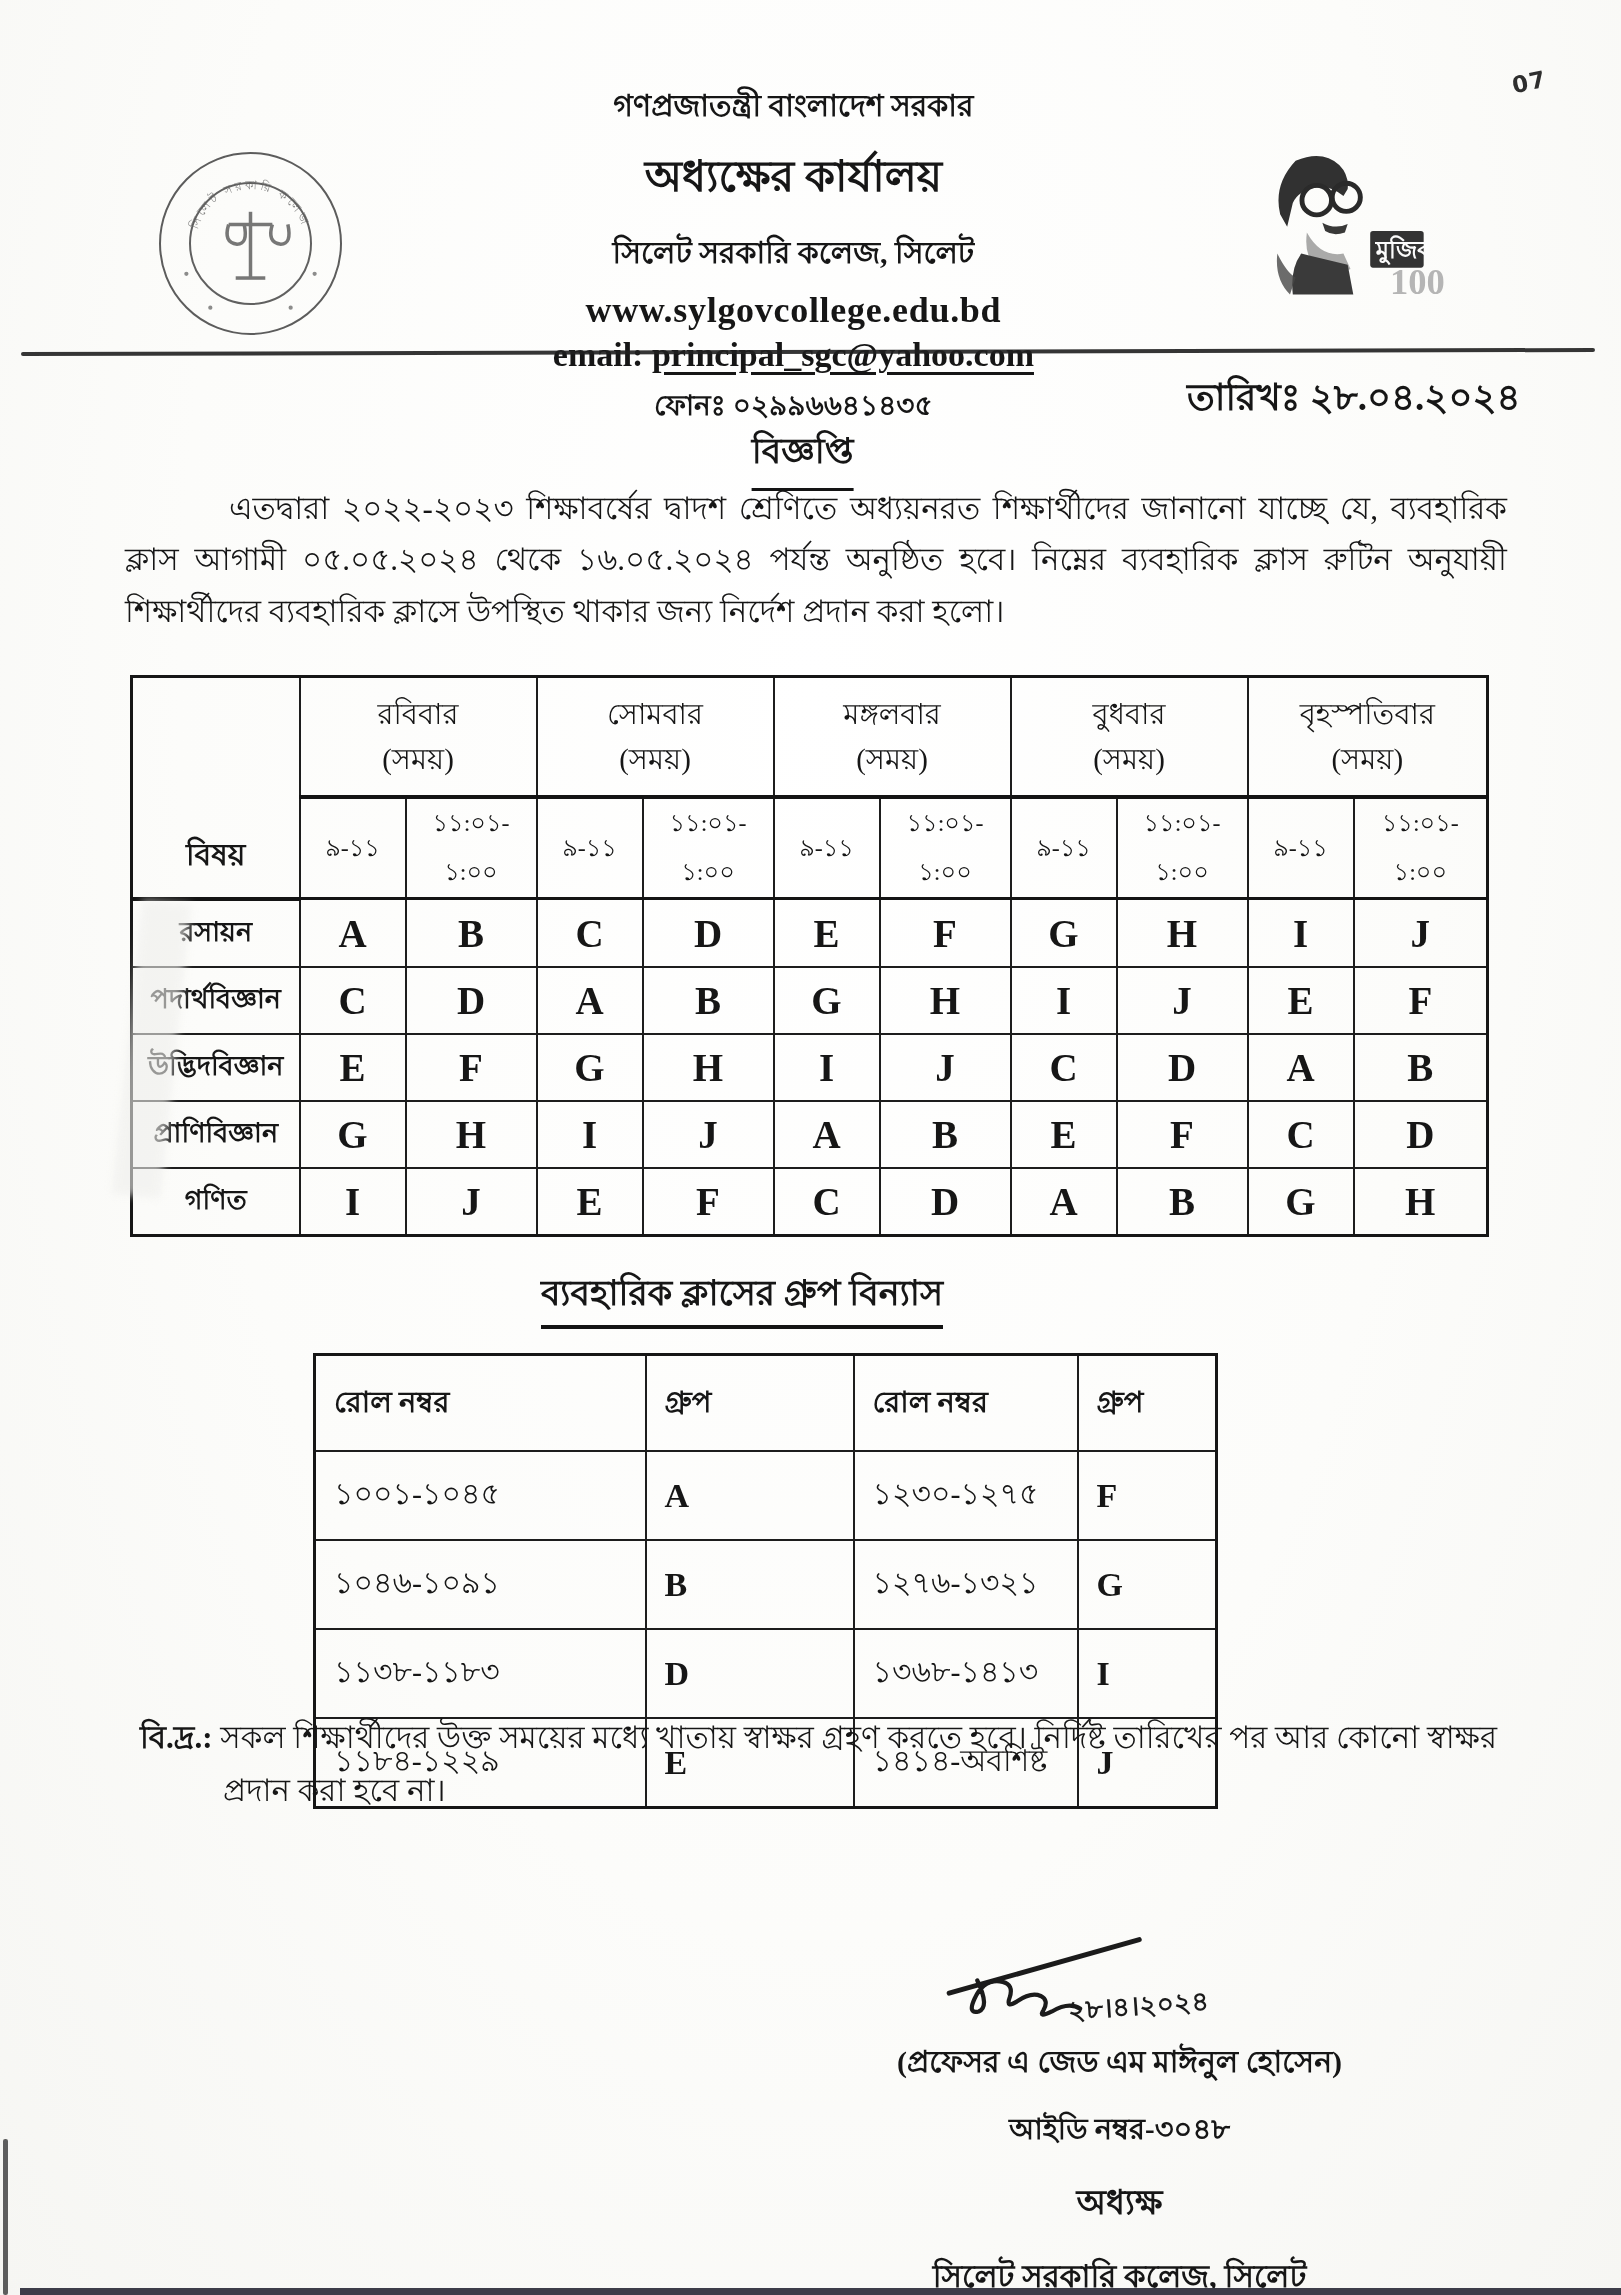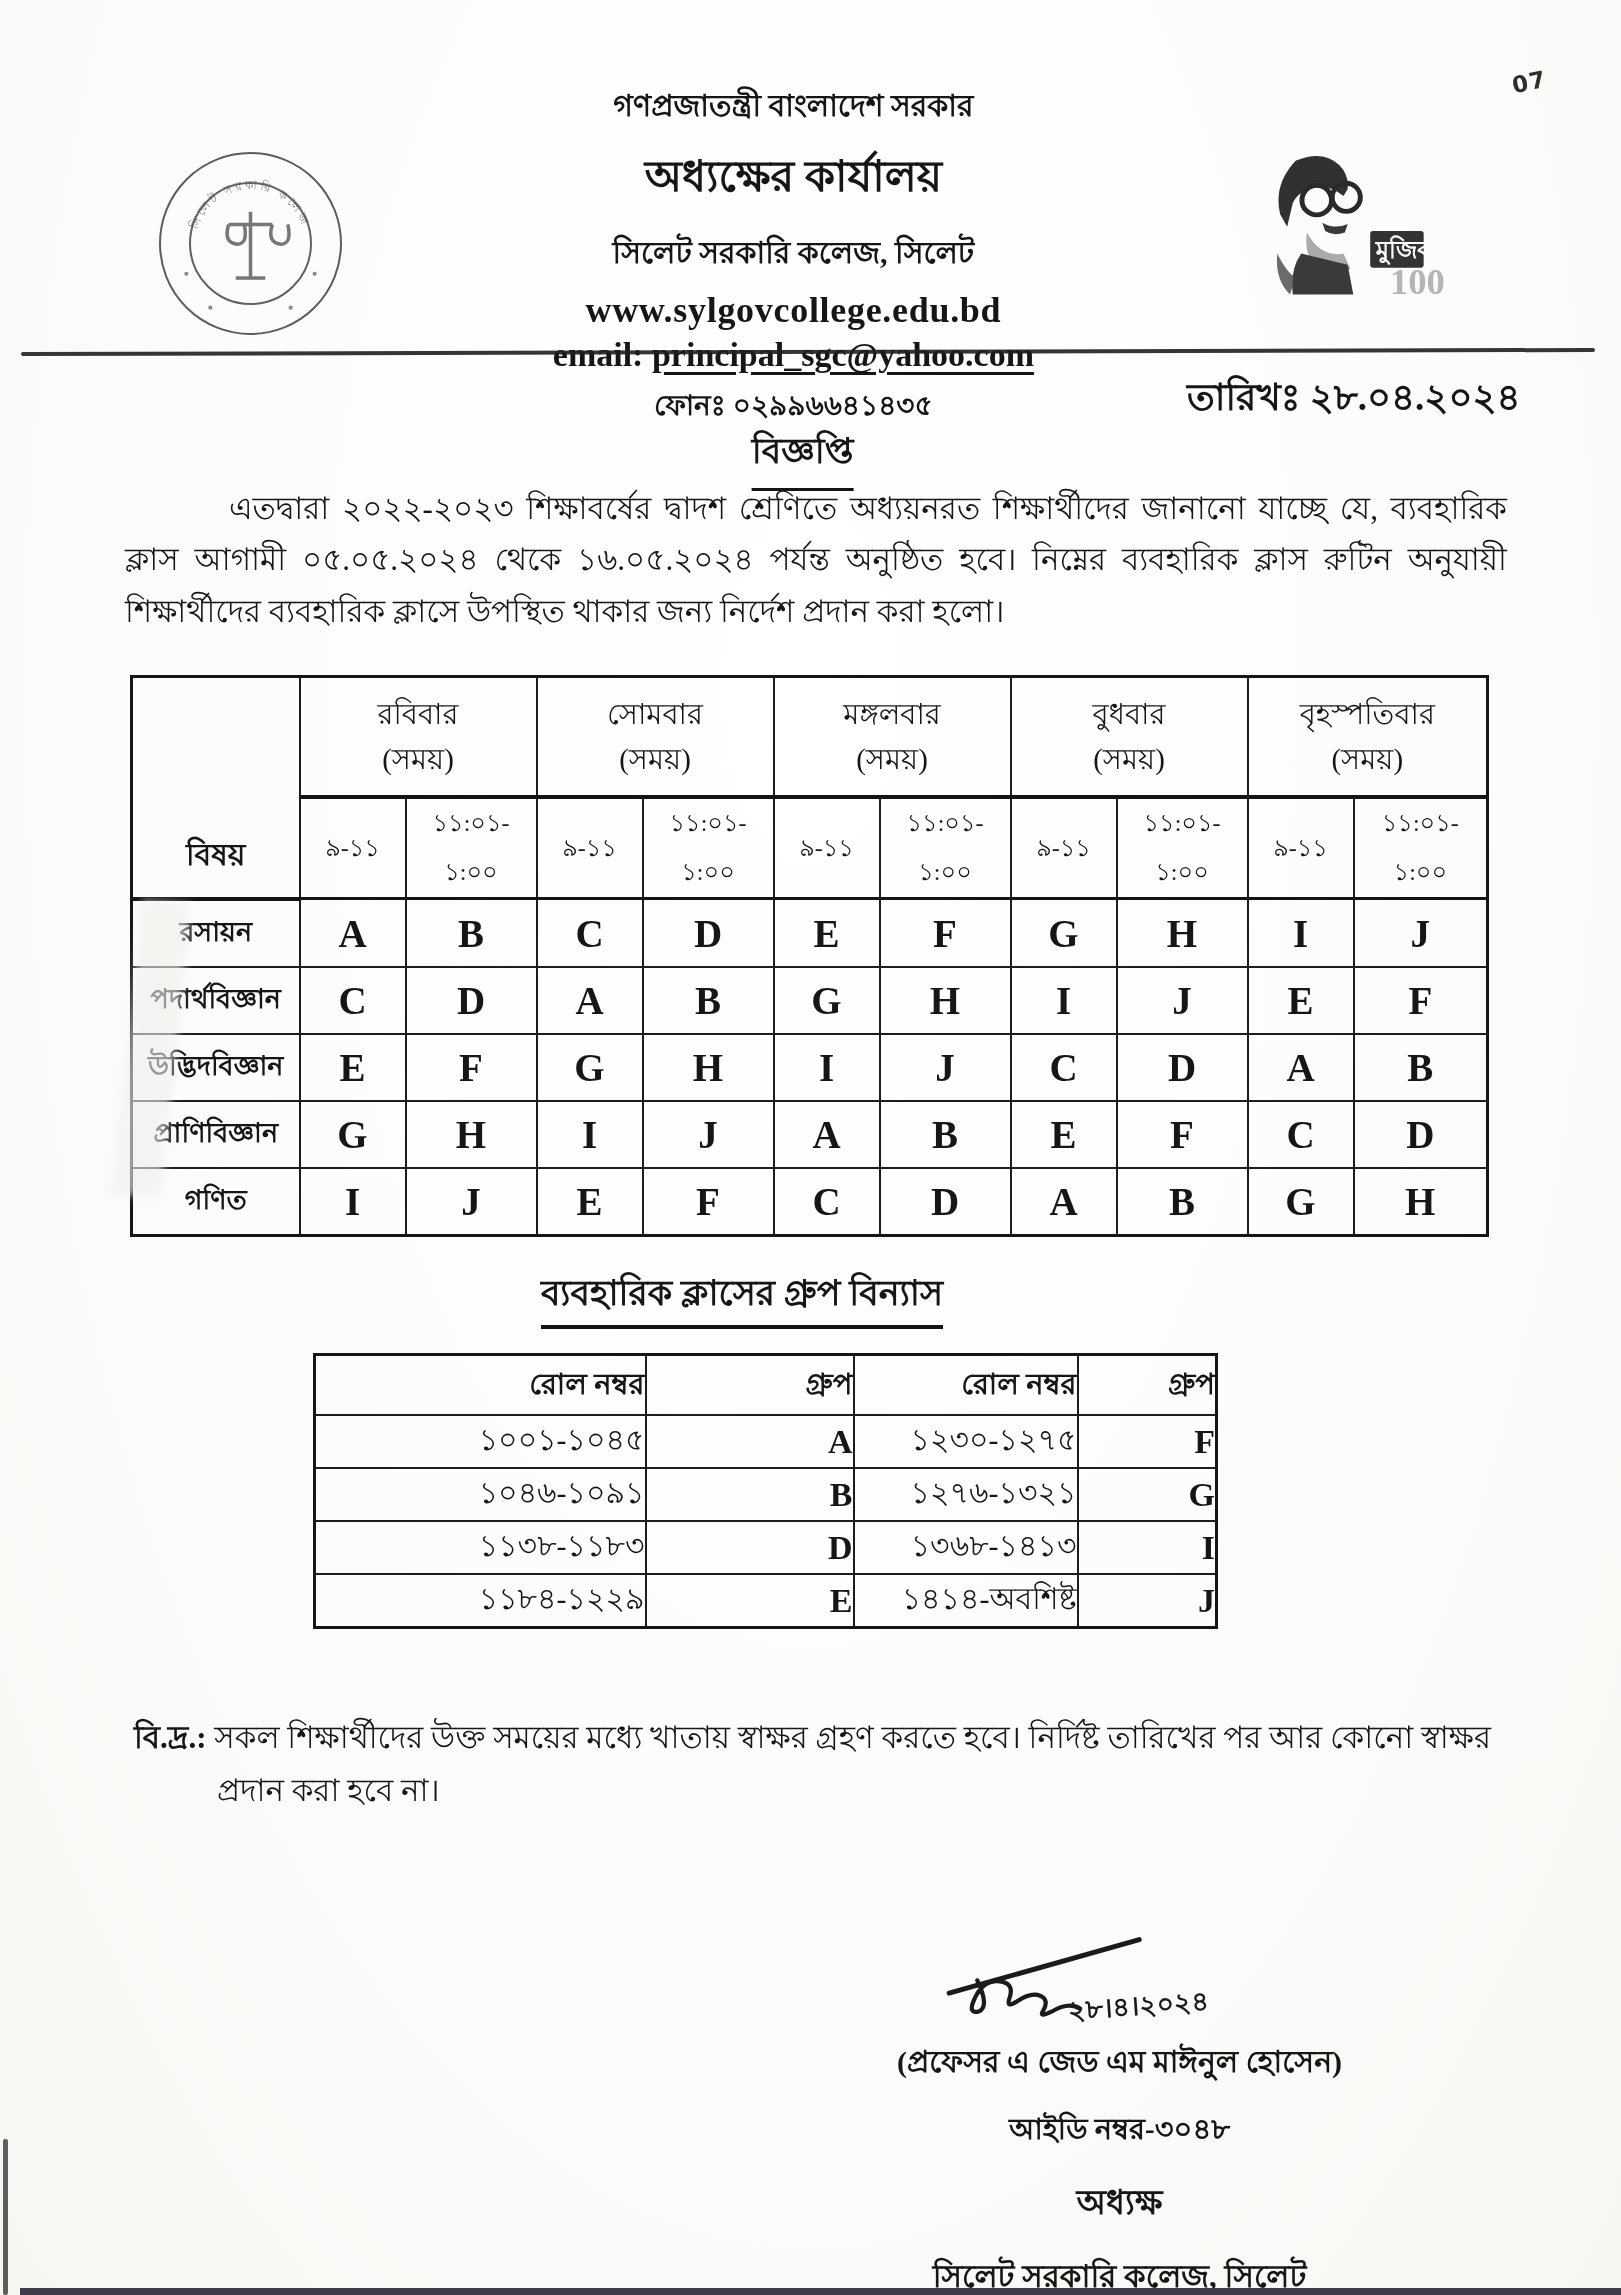--- a/index.html
+++ b/index.html
@@ -68,27 +68,27 @@
 
   
   .group-title-wrap{left:0;top:1266px;width:1622px;text-align:center;transform:translateX(-69px);}
   .group-title{display:inline-block;font-size:35px;font-weight:700;
     border-bottom:4.2px solid #141414;}
 
   .group-table{left:313px;top:1353px;border-collapse:collapse;table-layout:fixed;width:903px;
     border:3.5px solid #161616;}
   .group-table th,.group-table td{border-left:2.1px solid #1d1d1d;border-right:2.1px solid #1d1d1d;
     border-top:2.8px solid #1d1d1d;border-bottom:2.8px solid #1d1d1d;
-    text-align:right;vertical-align:middle;padding:0;}
+    text-align:left;vertical-align:middle;padding:18px;}
   .group-table th{height:58px;font-size:29px;font-weight:700;}
   .group-table td{height:45px;}
   .group-table .roll{font-size:30px;font-weight:400;}
   .group-table .gletter{font-size:34px;font-weight:600;}
 
-  .note{left:134px;top:1711px;width:1379px;font-size:31px;line-height:1.72;font-weight:500;
+  .note{left:140px;top:1711px;width:1379px;font-size:31px;line-height:1.72;font-weight:500;
     padding-left:83px;text-indent:-83px;box-sizing:border-box;}
   .note .note-label{font-weight:700;}
 
   
   .sig-block{left:822px;top:1931px;width:595px;text-align:center;}
   .sig-scrawl{margin-left:106px;display:block;}
   .sig-name{font-size:30px;font-weight:600;margin-top:1.4px;}
   .sig-id{font-size:29px;font-weight:600;margin-top:17px;}
   .sig-desig{font-size:34px;font-weight:700;margin-top:21px;}
   .sig-inst{font-size:31px;font-weight:600;margin-top:18.3px;}

